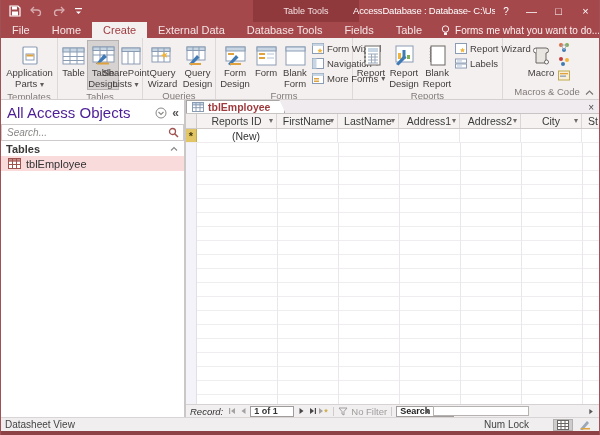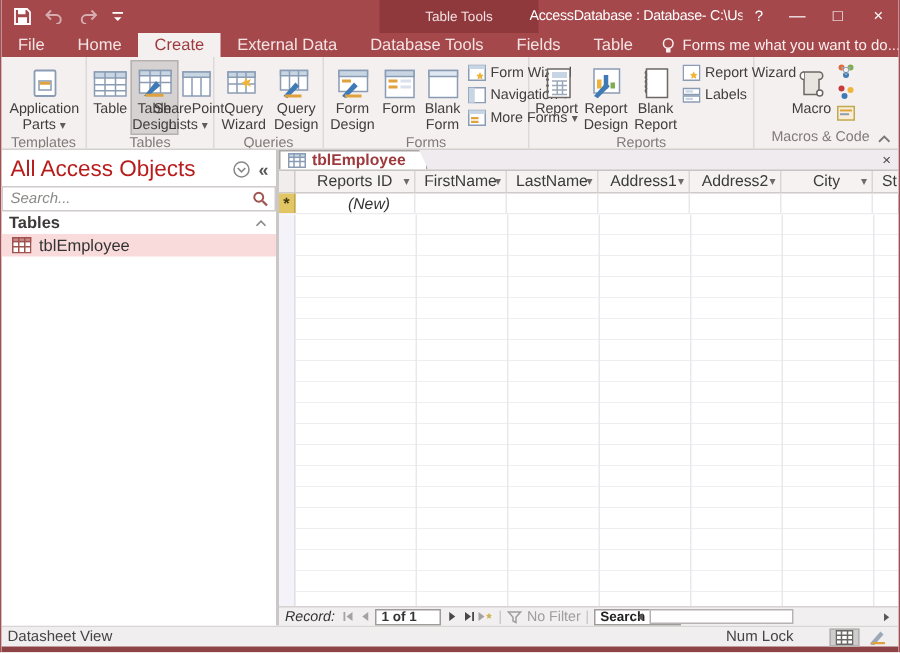--- a/index.html
+++ b/index.html
@@ -37,21 +37,21 @@
 .smallbtn { display:flex; align-items:center; gap:3px; font-size:9.5px; color:#403d3c; white-space:nowrap; padding:1px 2px; }
 .arr { font-size:8px; color:#5f5c5b; }
 .collapse-btn { position:absolute; right:5px; bottom:3px; color:#7b7776; }
 
 
 .bodyarea { display:flex; height:317px; }
 
 
 .navpane { width:185px; flex:none; background:#fff; border-right:2px solid #cbc7c6; display:flex; flex-direction:column; }
 .np-header { display:flex; align-items:center; padding:4px 5px 2px 6px; }
-.np-title { font-size:15px; color:#b91c1c; flex:1; white-space:nowrap; }
+.np-title { font-size:15px; color:#4c1d95; flex:1; white-space:nowrap; }
 .np-hicons { display:flex; align-items:center; gap:5px; color:#6b6866; }
 .np-shutter { font-size:12px; font-weight:bold; color:#555; }
 .np-search { height:17px; border:1px solid #cfcbca; display:flex; align-items:center; margin:1px 0 0 0; background:#fff; }
 .np-search input { flex:1; border:none; outline:none; font-size:10px; color:#8a8886; padding:0 5px; font-family:inherit; background:transparent; }
 .np-search input::placeholder { color:#8a8886; font-style:italic; }
 .np-group-header { display:flex; align-items:center; padding:2px 6px 1px 5px; font-size:11px; font-weight:bold; color:#3c3a39; }
 .np-group-header .chev { margin-left:auto; color:#8a8886; }
 .np-item { display:flex; align-items:center; gap:5px; height:15px; padding-left:7px; font-size:11px; color:#333; }
 .np-item.selected { background:#fadbdc; }
 
@@ -61,21 +61,21 @@
 .doctab { display:flex; align-items:center; gap:4px; background:#fff; border:1px solid #a9a5a4; border-bottom:none; padding:0 14px 0 5px; font-size:10.5px; font-weight:bold; color:#9e3a3d; clip-path:polygon(0 0,calc(100% - 6px) 0,100% 100%,0 100%); }
 .doc-close { position:absolute; right:5px; top:0; height:14px; display:flex; align-items:center; font-size:10px; color:#4c4a49; }
 
 
 .hdr-row { height:15px; display:flex; background:#f5f2f1; border-bottom:1px solid #cfcbca; }
 .hdr-cell { position:relative; border-right:1px solid #dad6d5; display:flex; align-items:center; justify-content:center; font-size:10.5px; color:#3b3b3b; flex:none; }
 .hdr-cell .drop { position:absolute; right:3px; top:2px; font-size:8px; color:#6e6b6a; }
 .hdr-corner { width:11px; background:#f0edec; border-right:1px solid #cfcbca; flex:none; }
 .new-row { height:14px; display:flex; border-bottom:1px solid #efecef; }
 .sel-cell { width:11px; flex:none; background:#e2c564; border-right:1px solid #c0a94e; display:flex; align-items:center; justify-content:center; font-size:11px; font-weight:bold; color:#40380f; line-height:10px; }
-.new-cell { flex:none; border-right:1px solid #eae7ec; font-size:10.5px; color:#333; display:flex; align-items:center; justify-content:flex-end; padding-right:16px;font-style:italic; }
+.new-cell { flex:none; border-right:1px solid #eae7ec; font-size:10.5px; color:#333; display:flex; align-items:center; justify-content:flex-end; padding-right:16px; }
 .blank-cell { flex:none; border-right:1px solid #eae7ec; }
 .grid-area { position:relative; flex:1; background:repeating-linear-gradient(to bottom,#ffffff 0 13px,#efedf0 13px 14px); overflow:hidden; }
 .selcol { position:absolute; left:0; top:0; bottom:0; width:11px; background:#f4f3f9; border-right:1px solid #e2e0e6; }
 .vline { position:absolute; top:0; bottom:0; width:1px; background:#eae7ec; }
 
 
 .recbar { height:13px; background:#f1eff0; border-top:1px solid #d5d2d1; display:flex; align-items:center; font-size:9.5px; color:#333; padding-left:4px; position:relative; }
 .rec-label { margin-right:3px; white-space:nowrap;font-style:italic; }
 .recbtn { display:inline-flex; align-items:center; justify-content:center; width:11px; color:#4a4847; }
 .recbtn.dis { color:#a5a2a1; }

